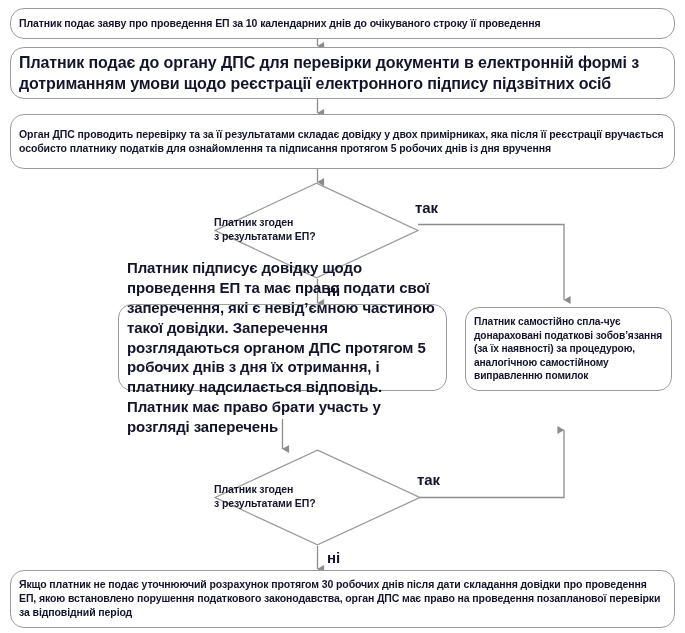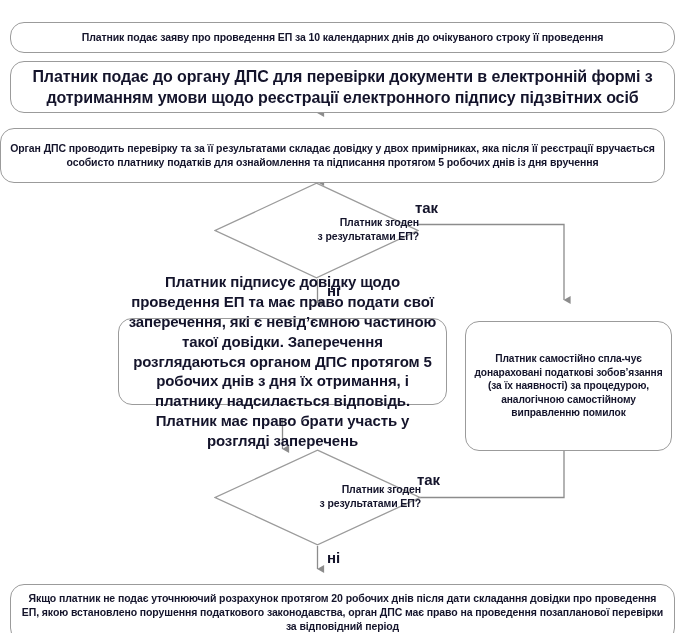--- a/index.html
+++ b/index.html
@@ -19,34 +19,33 @@
     position: absolute;
     box-sizing: border-box;
     border: 1px solid #9b9b9b;
     border-radius: 14px;
     background: #ffffff;
     color: #14142b;
     font-weight: bold;
     display: flex;
     align-items: center;
     justify-content: center;
-    text-align: center;
+    text-align: left;
     line-height: 1.32;
     padding: 3px 8px;
     letter-spacing: -0.1px;
-    margin-top: 14px;
   }
   .node .txt { display: block; width: 100%; }
   .diamond-wrap { position: absolute; }
   .diamond-wrap svg { position: absolute; left: 0; top: 0; }
   .diamond-label {
     position: absolute;
     left: 0;
     width: 100%;
-    text-align: right;
+    text-align: left;
     color: #14142b;
     font-weight: bold;
     font-size: 10.5px;
     line-height: 1.35;
     letter-spacing: -0.1px;
   }
   .edge-label {
     position: absolute;
     color: #14142b;
     font-weight: bold;
@@ -83,55 +82,55 @@
   </svg>
 
   <div class="node" style="left:10px; top:8px; width:665px; height:31px; font-size:10.5px;">
     <span class="txt">Платник подає заяву про проведення ЕП за 10 календарних днів до очікуваного строку її проведення</span>
   </div>
 
   <div class="node" style="left:10px; top:47px; width:665px; height:52px; font-size:16px;">
     <span class="txt">Платник подає до органу ДПС для перевірки документи в електронній формі з дотриманням умови щодо реєстрації електронного підпису підзвітних осіб</span>
   </div>
 
-  <div class="node" style="left:0; top:114px; width:665px; height:55px; font-size:10.5px;">
+  <div class="node" style="left:10px; top:114px; width:665px; height:55px; font-size:10.5px;">
     <span class="txt">Орган ДПС проводить перевірку та за її результатами складає довідку у двох примірниках, яка після її реєстрації вручається особисто платнику податків для ознайомлення та підписання протягом 5 робочих днів із дня вручення</span>
   </div>
 
   <div class="diamond-wrap" style="left:214px; top:182px; width:205px; height:97px;">
     <svg width="205" height="97">
       <polygon points="102.5,1.2 203.8,48.5 102.5,95.8 1.2,48.5" fill="#ffffff" stroke="#9b9b9b" stroke-width="1.3"></polygon>
     </svg>
     <div class="diamond-label" style="top:33px;">
       <span>Платник згоден</span><br>
       <span>з результатами ЕП?</span>
     </div>
   </div>
 
   <div class="edge-label" style="left:415px; top:199px;">так</div>
   <div class="edge-label" style="left:327px; top:282px;">ні</div>
 
   <div class="node" style="left:118px; top:304px; width:329px; height:87px; font-size:15px;">
     <span class="txt">Платник підписує довідку щодо проведення ЕП та має право подати свої заперечення, які є невід’ємною частиною такої довідки. Заперечення розглядаються органом ДПС протягом 5 робочих днів з дня їх отримання, і платнику надсилається відповідь. Платник має право брати участь у розгляді заперечень</span>
   </div>
 
-  <div class="node" style="left:465px; top:307px; width:207px; height:130px; font-size:10.2px;">
+  <div class="node" style="left:465px; top:307px; width:207px; height:84px; font-size:10.2px;">
     <span class="txt">Платник самостійно спла-чує донараховані податкові зобов’язання (за їх наявності) за процедурою, аналогічною самостійному виправленню помилок</span>
   </div>
 
   <div class="diamond-wrap" style="left:214px; top:449px; width:207px; height:97px;">
     <svg width="207" height="97">
       <polygon points="103.5,1.2 205.8,48.5 103.5,95.8 1.2,48.5" fill="#ffffff" stroke="#9b9b9b" stroke-width="1.3"></polygon>
     </svg>
     <div class="diamond-label" style="top:33px;">
       <span>Платник згоден</span><br>
       <span>з результатами ЕП?</span>
     </div>
   </div>
 
   <div class="edge-label" style="left:417px; top:471px;">так</div>
   <div class="edge-label" style="left:327px; top:549px;">ні</div>
 
   <div class="node" style="left:10px; top:570px; width:665px; height:58px; font-size:10.5px;">
-    <span class="txt">Якщо платник не подає уточнюючий розрахунок протягом 20 робочих днів після дати складання довідки про проведення ЕП, якою встановлено порушення податкового законодавства, орган ДПС має право на проведення позапланової перевірки за відповідний період</span>
+    <span class="txt">Якщо платник не подає уточнюючий розрахунок протягом 30 робочих днів після дати складання довідки про проведення ЕП, якою встановлено порушення податкового законодавства, орган ДПС має право на проведення позапланової перевірки за відповідний період</span>
   </div>
 
 </div>
 
 </body></html>

